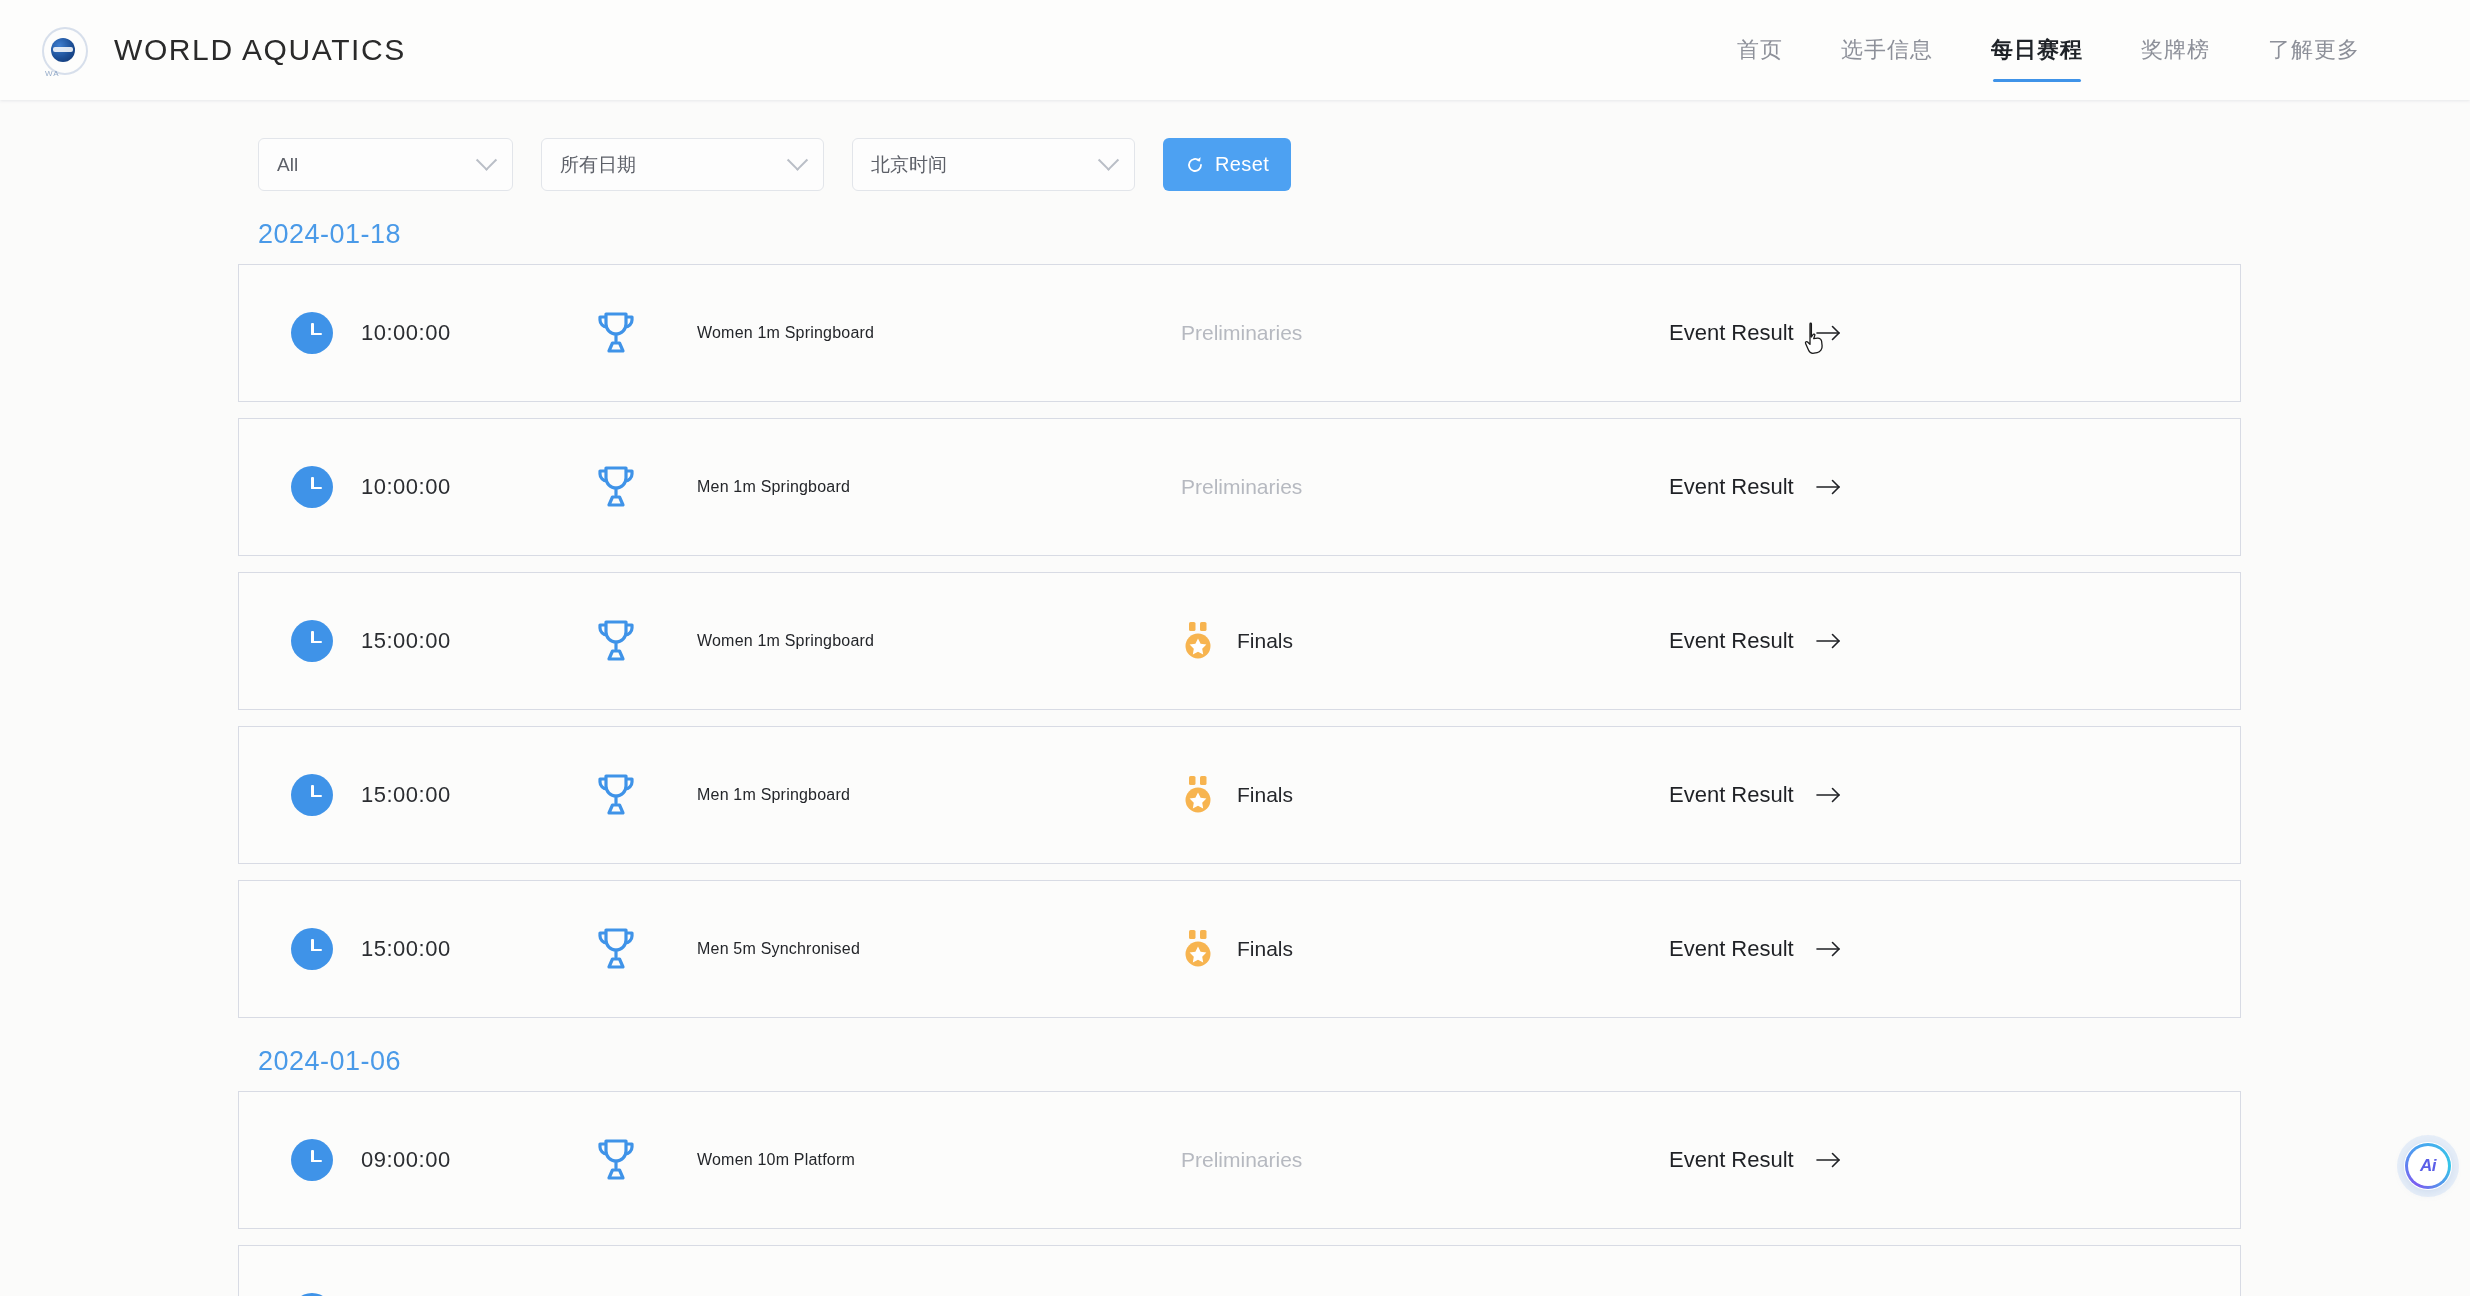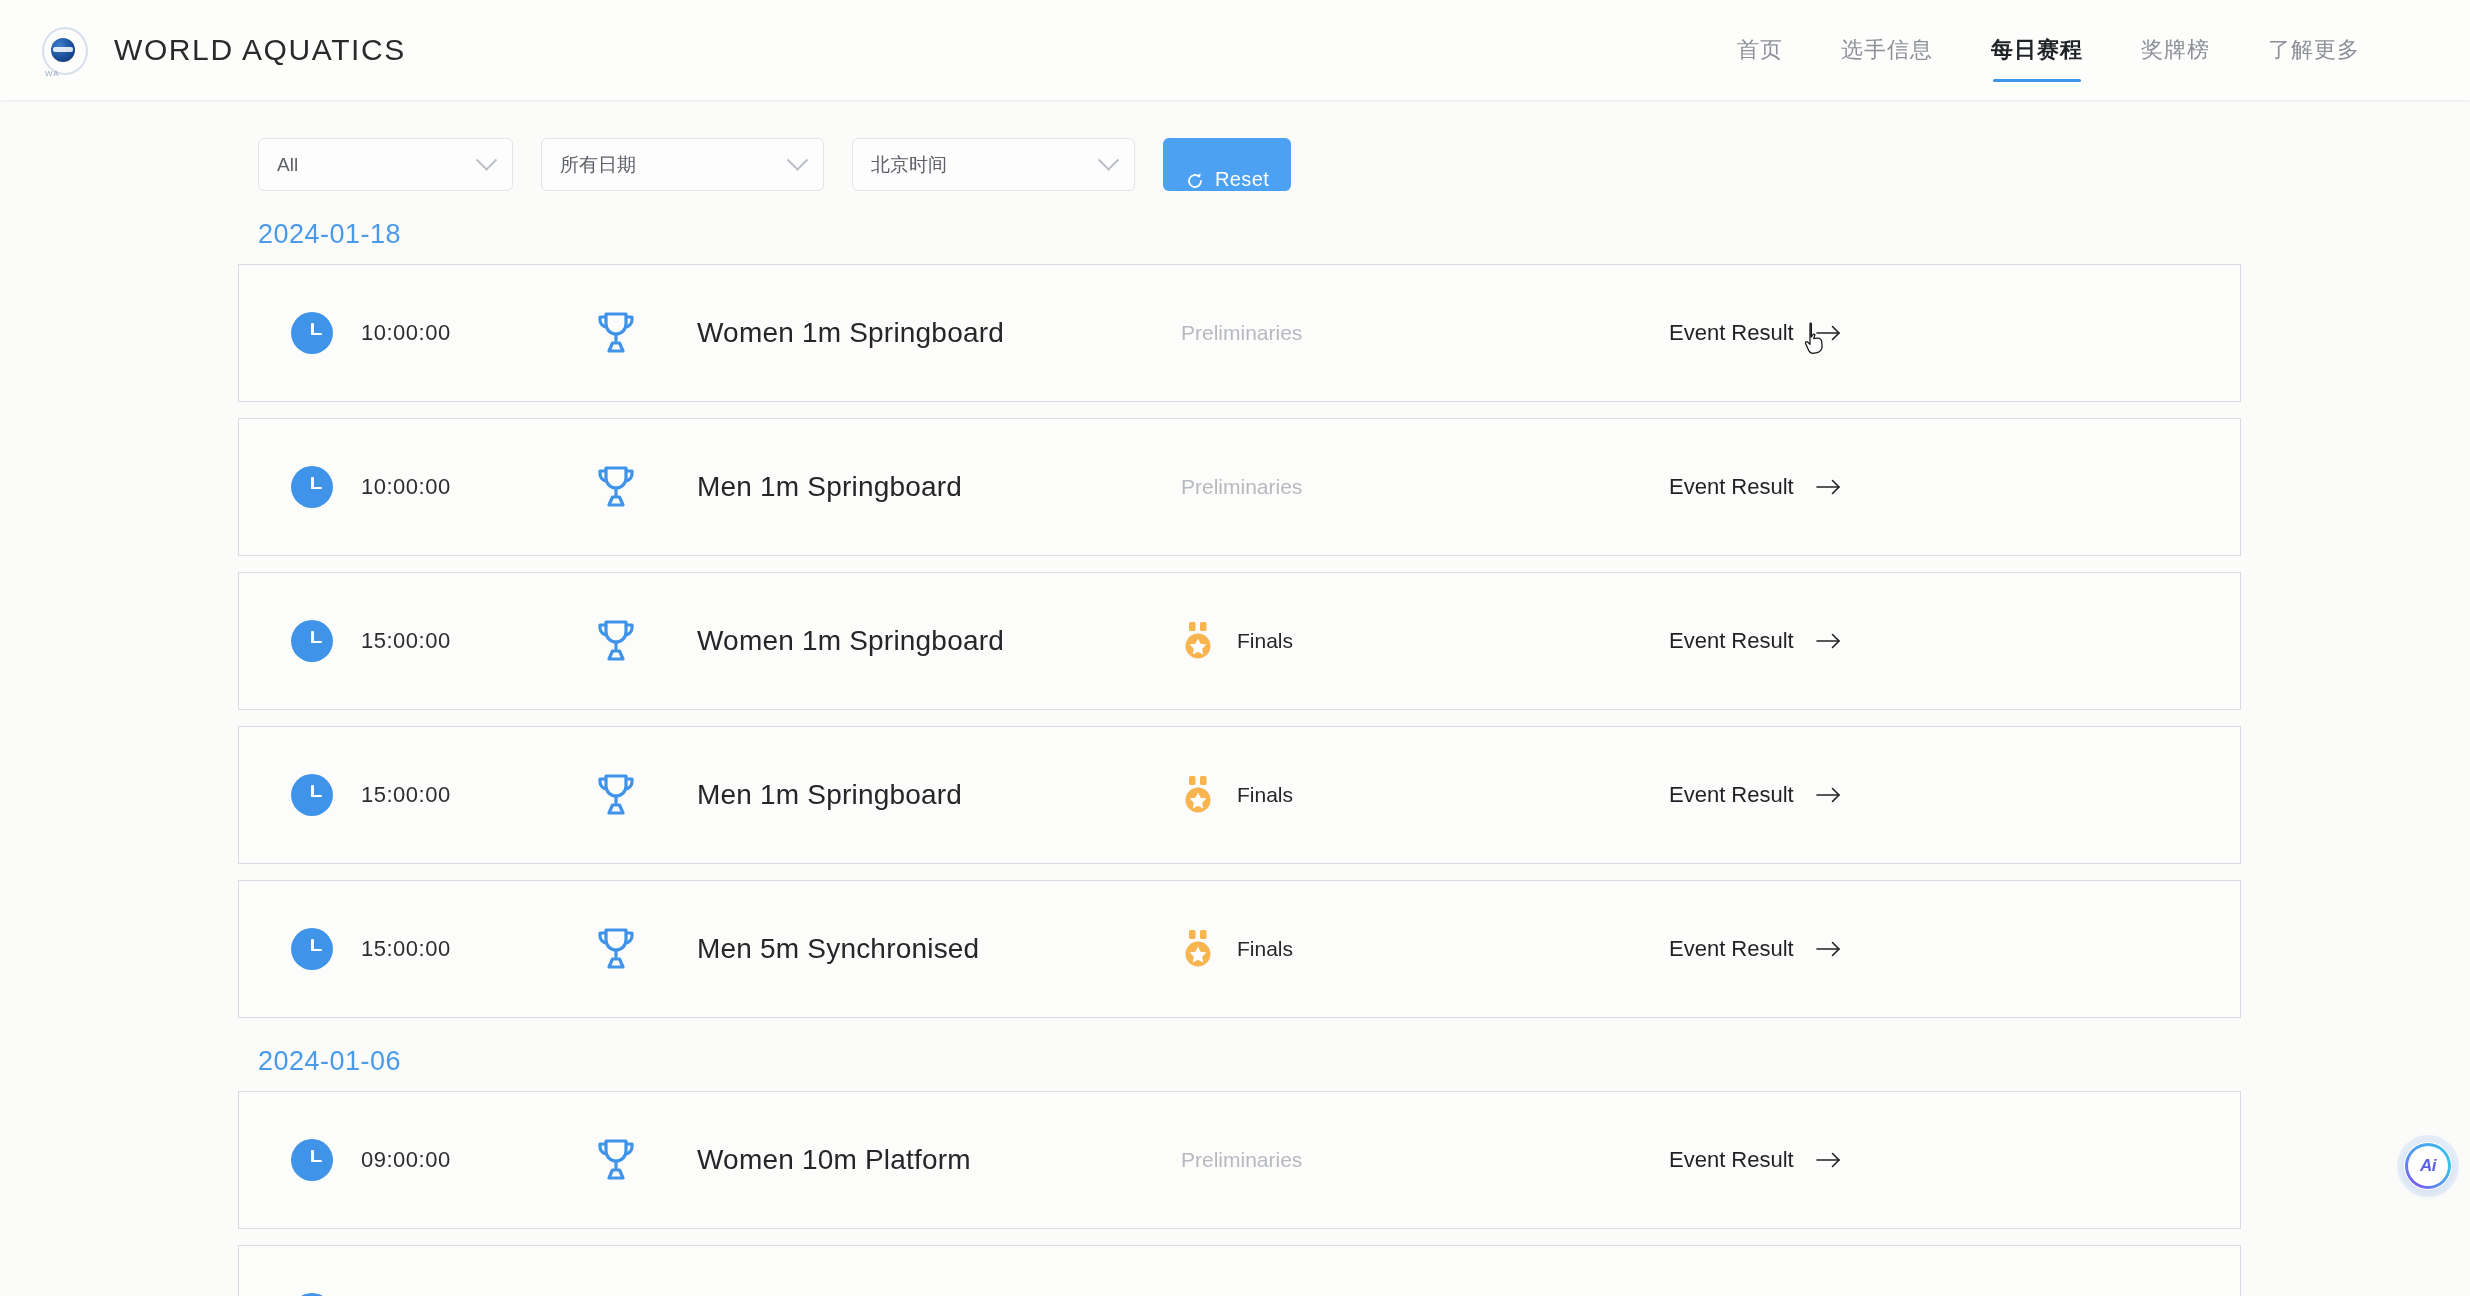--- a/index.html
+++ b/index.html
@@ -161,21 +161,21 @@
     height: 53px;
     min-width: 120px;
     padding: 0 22px;
     background: #4da1f2;
     border: none;
     border-radius: 6px;
     color: #ffffff;
     font-size: 20px;
     font-family: "Liberation Sans", sans-serif;
     display: flex;
-    align-items: flex-end;
+    align-items: center;
     justify-content: center;
     gap: 10px;
     cursor: pointer;
   }
   .reset-btn .rtext { letter-spacing: .4px; }
 
   .date-heading {
     margin: 28px 0 14px 258px;
     font-size: 27px;
     color: #4a9ae8;
@@ -235,21 +235,21 @@
   .col-event {
     width: 570px;
     display: flex;
     align-items: center;
     gap: 60px;
     padding-left: 26px;
     box-sizing: border-box;
   }
   .trophy-icon { flex: 0 0 auto; display: block; }
   .event-name {
-    font-size: 28px;
+    font-size: 16px;
     color: #24262a;
     white-space: nowrap;
     letter-spacing: .2px;
   }
 
   .col-phase {
     width: 530px;
     display: flex;
     align-items: center;
     gap: 22px;

